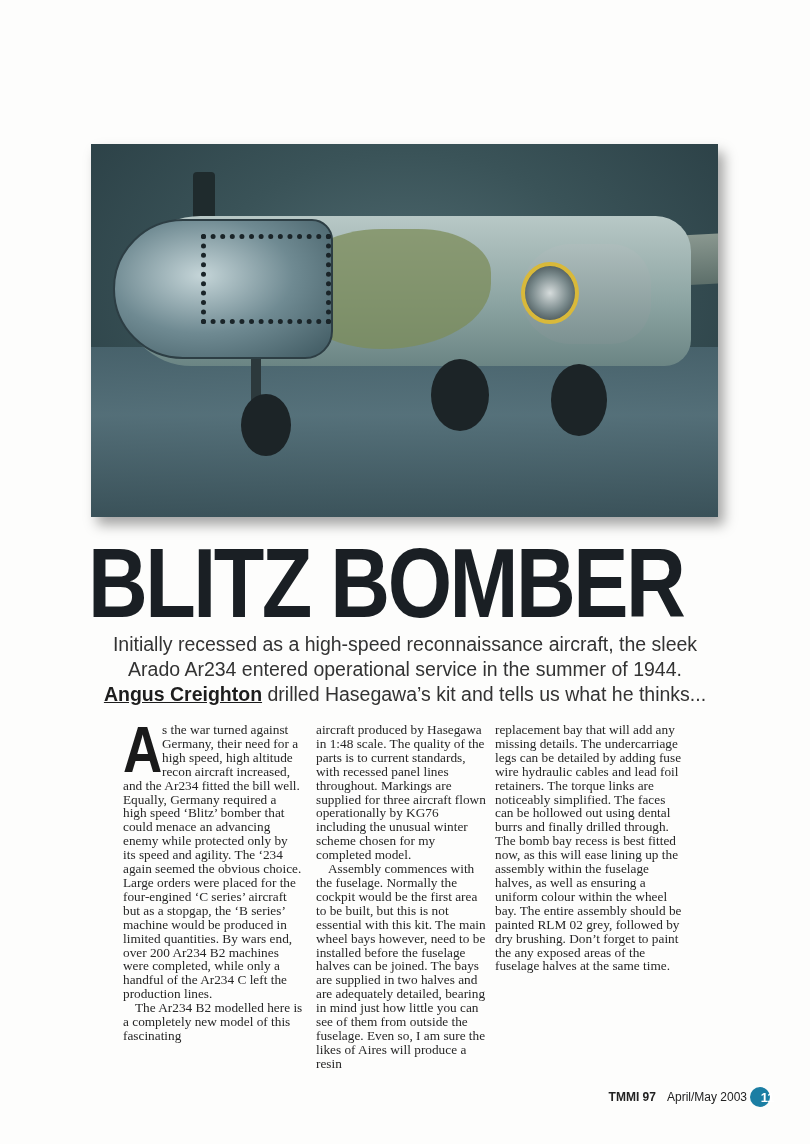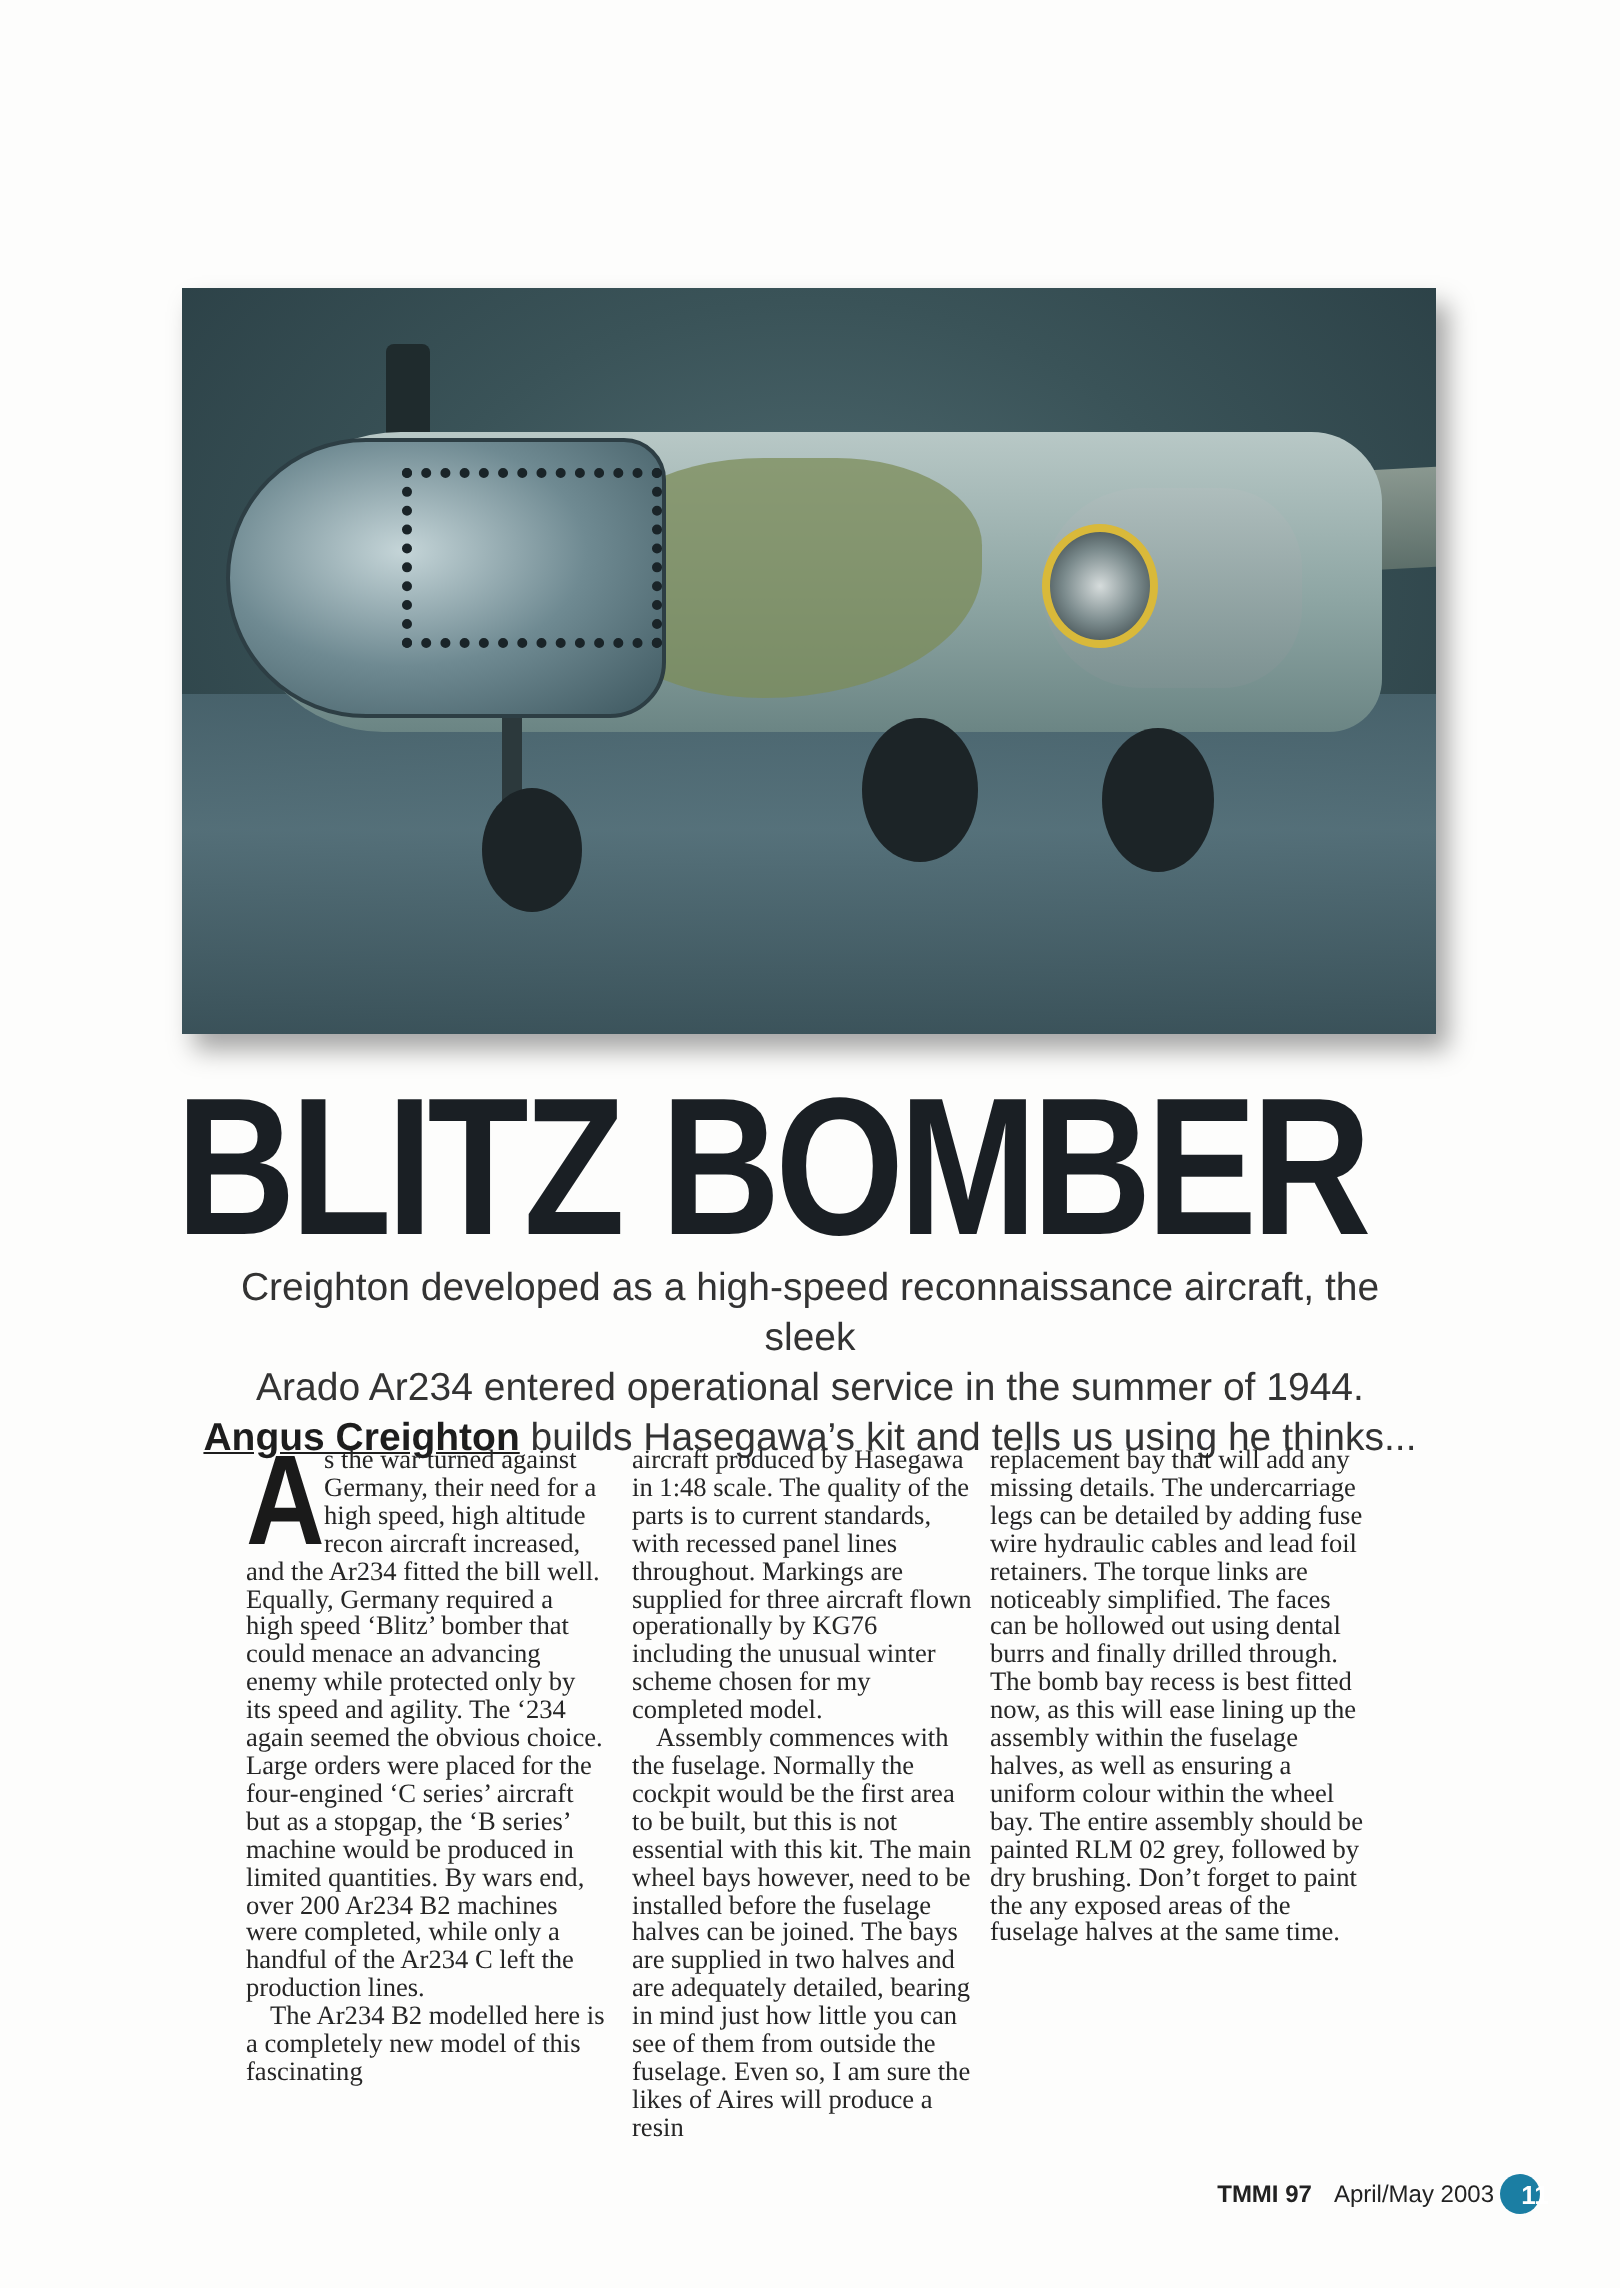--- a/index.html
+++ b/index.html
@@ -126,23 +126,23 @@
   <div class="intake"></div>
   <div class="strut s1"></div>
   <div class="gear g1"></div>
   <div class="gear g2"></div>
   <div class="gear g3"></div>
 </div>
 
 <h1 class="title">BLITZ BOMBER</h1>
 
 <div class="standfirst">
-  <div>Creighton developed as a high-speed reconnaissance aircraft, the sleek</div>
+  <div>Initially recessed as a high-speed reconnaissance aircraft, the sleek</div>
   <div>Arado Ar234 entered operational service in the summer of 1944.</div>
-  <div><span class="author">Angus Creighton</span><span> builds Hasegawa’s kit and tells us using he thinks...</span></div>
+  <div><span class="author">Angus Creighton</span><span> drilled Hasegawa’s kit and tells us what he thinks...</span></div>
 </div>
 
 <div class="col col1">
   <span class="dropcap">A</span>
   <p>s the war turned against Germany, their need for a high speed, high altitude recon aircraft increased, and the Ar234 fitted the bill well. Equally, Germany required a high speed ‘Blitz’ bomber that could menace an advancing enemy while protected only by its speed and agility. The ‘234 again seemed the obvious choice. Large orders were placed for the four-engined ‘C series’ aircraft but as a stopgap, the ‘B series’ machine would be produced in limited quantities. By wars end, over 200 Ar234 B2 machines were completed, while only a handful of the Ar234 C left the production lines.</p>
   <p class="indent">The Ar234 B2 modelled here is a completely new model of this fascinating</p>
 </div>
 
 <div class="col col2">
   <p>aircraft produced by Hasegawa in 1:48 scale. The quality of the parts is to current standards, with recessed panel lines throughout. Markings are supplied for three aircraft flown operationally by KG76 including the unusual winter scheme chosen for my completed model.</p>

